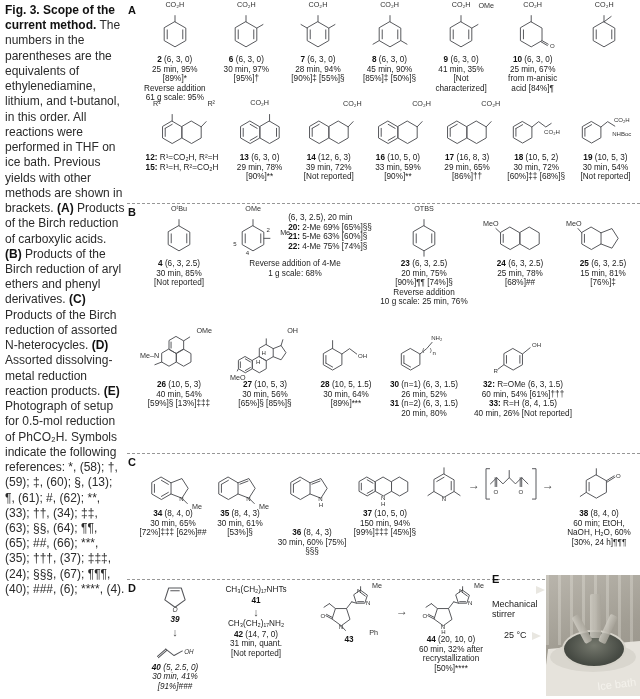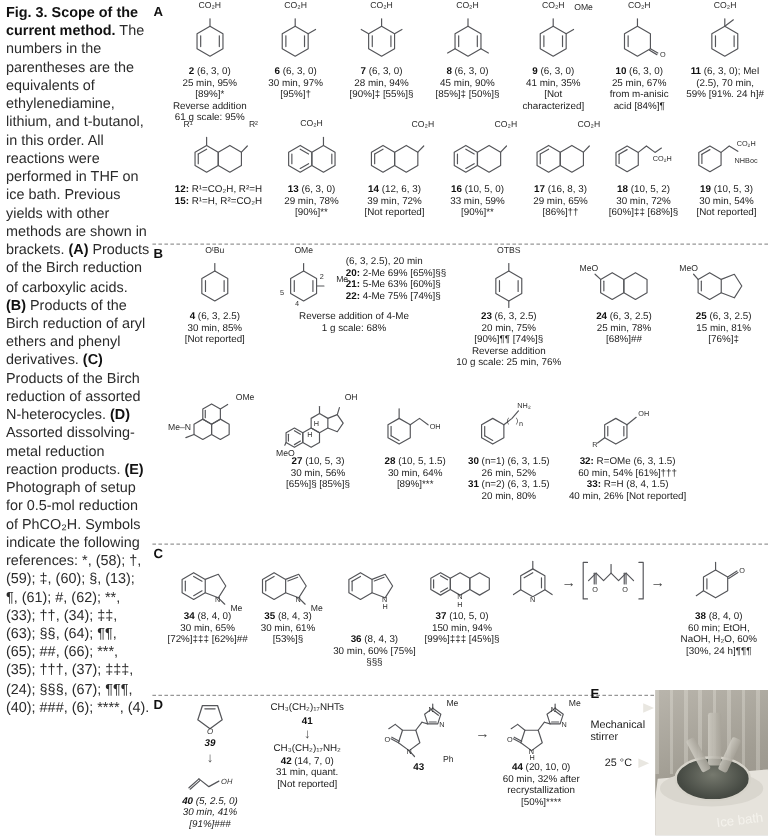--- a/index.html
+++ b/index.html
@@ -162,25 +162,20 @@
           </div>
         </div>
         <div class="card" style="flex: 1 1 0%;">
           <div class="struct"><svg viewBox="0 0 70 56" preserveAspectRatio="xMidYMid meet">
               <polygon points="35.0,20.0 47.1,27.0 47.1,41.0 35.0,48.0 22.9,41.0 22.9,27.0"></polygon>
               <line x1="43.7" y1="29.0" x2="43.7" y2="39.0"></line>
               <line x1="26.3" y1="39.0" x2="26.3" y2="29.0"></line>
               <line x1="35.0" y1="20.0" x2="35.0" y2="13.0"></line>
               <line x1="35.0" y1="20.0" x2="43.0" y2="14.0"></line>
             </svg><span class="sub t">CO₂H</span></div>
-          <div class="cap">
-            <div class="ln"><b>11</b><span> (6, 3, 0); MeI</span></div>
-            <div class="ln"><span>(2.5), 70 min,</span></div>
-            <div class="ln"><span>59% [91%. 24 h]#</span></div>
-          </div>
         </div>
       </div>
       <div class="row">
         <div class="card" style="width: 86px; flex: 0 0 auto; justify-content: center;">
           <div class="struct"><svg viewBox="0 0 70 56" preserveAspectRatio="xMidYMid meet">
               <polygon points="24.0,21.5 34.8,27.8 34.8,40.3 24.0,46.5 13.2,40.3 13.2,27.8"></polygon>
               <polygon points="45.7,21.5 56.5,27.8 56.5,40.3 45.7,46.5 34.9,40.3 34.9,27.8"></polygon>
               <line x1="16.2" y1="38.5" x2="16.2" y2="29.5"></line>
               <line x1="16.2" y1="29.5" x2="24.0" y2="25.0"></line>
               <line x1="24.0" y1="21.5" x2="24.0" y2="14.0"></line>
@@ -367,20 +362,25 @@
       <div class="row">
         <div class="card" style="width: 80px; flex: 0 0 auto;">
           <div class="struct"><svg viewBox="0 0 70 56" preserveAspectRatio="xMidYMid meet">
               <polygon points="32.0,8.5 40.2,13.3 40.2,22.8 32.0,27.5 23.8,22.8 23.8,13.3"></polygon>
               <polygon points="40.2,22.7 48.4,27.5 48.4,37.0 40.2,41.7 32.0,37.0 32.0,27.5"></polygon>
               <polygon points="23.8,22.7 32.0,27.5 32.0,37.0 23.8,41.7 15.6,37.0 15.6,27.5"></polygon>
               <line x1="26.1" y1="21.4" x2="26.1" y2="14.6"></line>
               <line x1="15.6" y1="37.0" x2="8.0" y2="40.0"></line>
               <line x1="40.2" y1="13.3" x2="47.0" y2="9.0"></line>
             </svg><span class="sub lm">Me–N</span><span class="sub tr">OMe</span></div>
+          <div class="cap">
+            <div class="ln"><b>26</b><span> (10, 5, 3)</span></div>
+            <div class="ln"><span>40 min, 54%</span></div>
+            <div class="ln"><span>[59%]§ [13%]‡‡‡</span></div>
+          </div>
         </div>
         <div class="card" style="width: 92px; flex: 0 0 auto;">
           <div class="struct"><svg viewBox="0 0 70 56" preserveAspectRatio="xMidYMid meet">
               <polygon points="13.0,31.0 20.8,35.5 20.8,44.5 13.0,49.0 5.2,44.5 5.2,35.5"></polygon>
               <polygon points="28.6,31.0 36.4,35.5 36.4,44.5 28.6,49.0 20.8,44.5 20.8,35.5"></polygon>
               <polygon points="36.4,17.5 44.2,22.0 44.2,31.0 36.4,35.5 28.6,31.0 28.6,22.0"></polygon>
               <polyline points="44.2,22.0 53.0,18.5 58.5,26.5 53.0,34.5 44.2,31.0"></polyline>
               <line x1="13.0" y1="33.5" x2="18.6" y2="36.8"></line>
               <line x1="18.6" y1="43.2" x2="13.0" y2="46.5"></line>
               <line x1="7.4" y1="43.2" x2="7.4" y2="36.8"></line>

